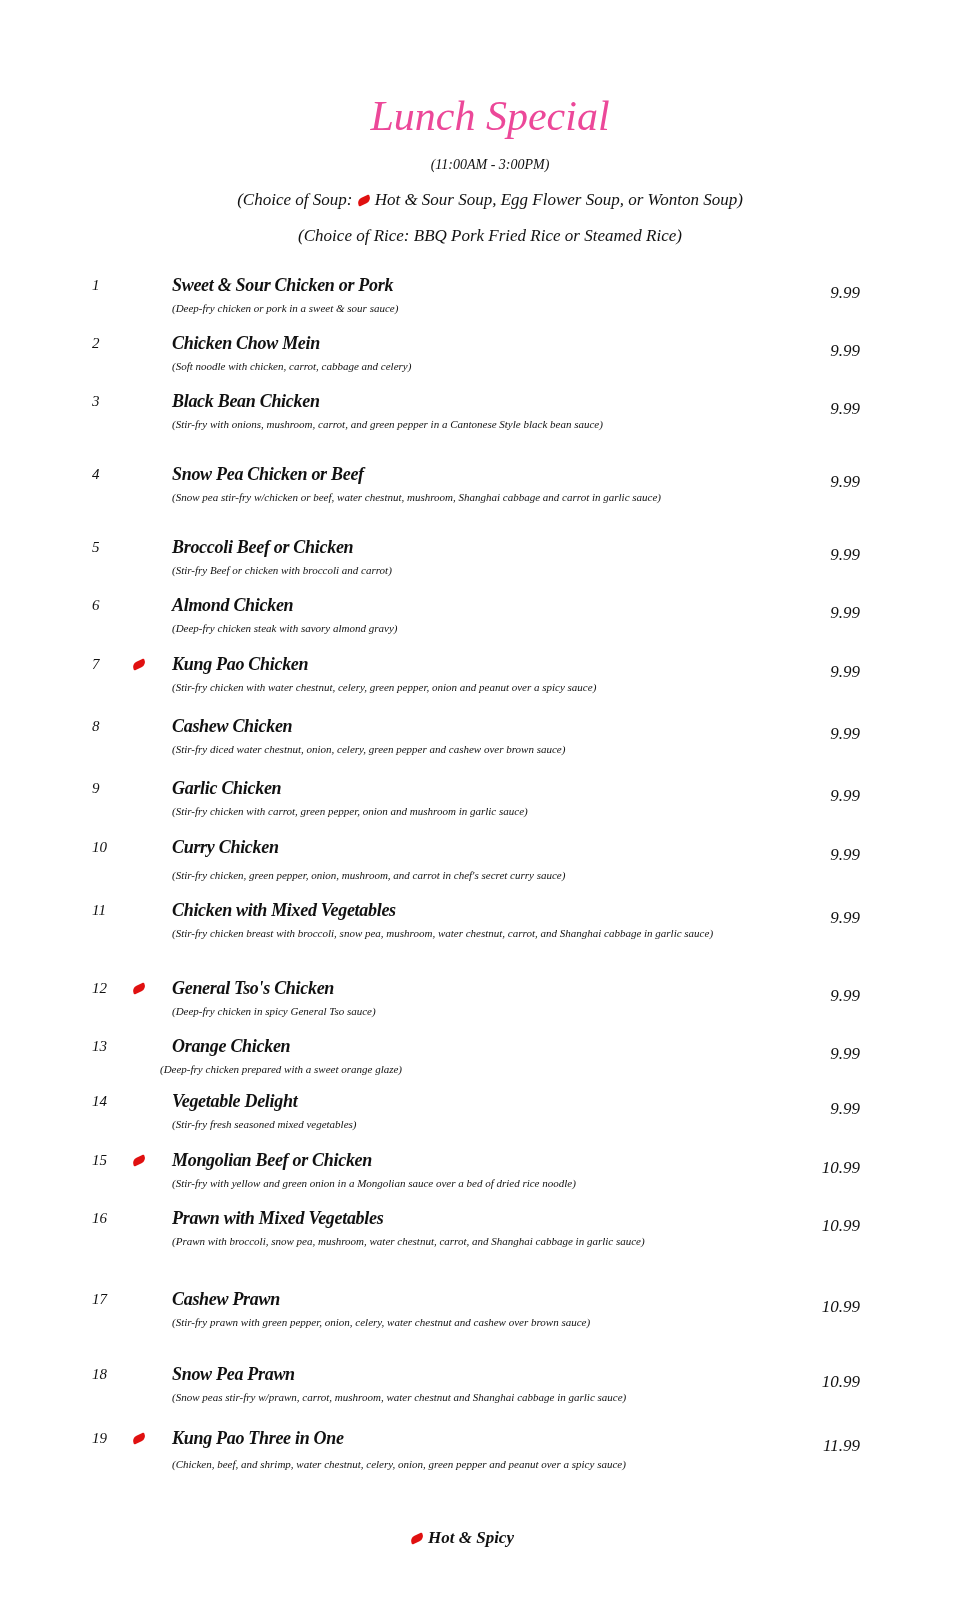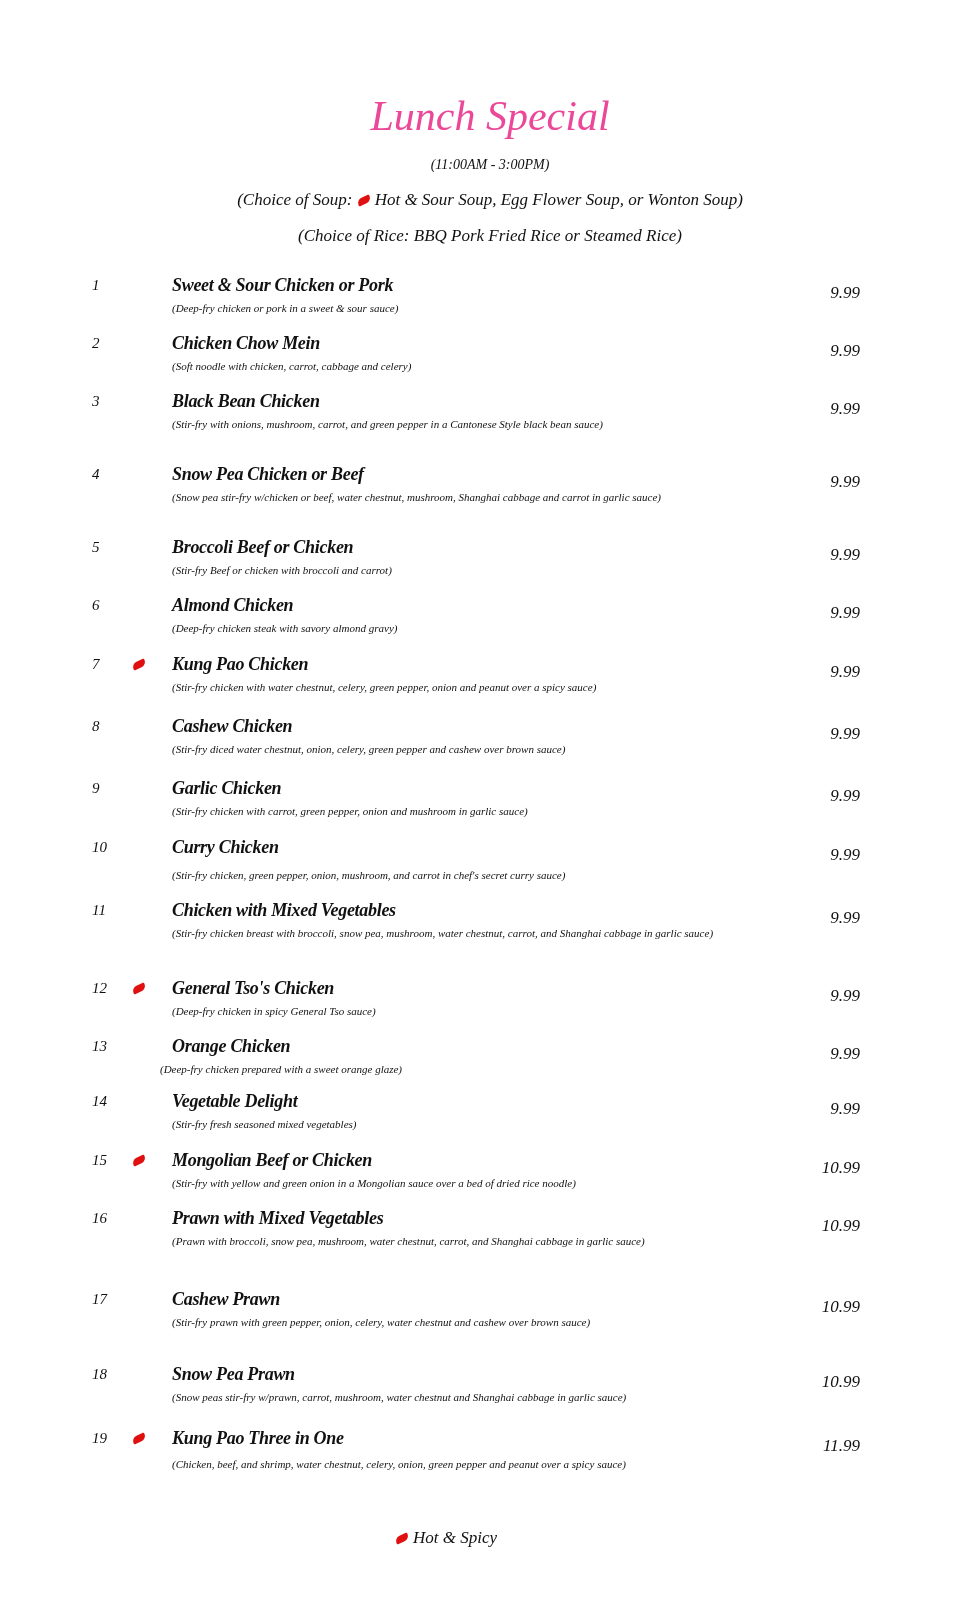--- a/index.html
+++ b/index.html
@@ -15,22 +15,22 @@
   .rice { top:226px; }
   .chili { display:inline-block; width:14px; height:7px; background:#e01010;
            border-radius:10px 2px 10px 2px; transform:rotate(-25deg); margin:0 4px 2px 0; vertical-align:middle; }
   .menu { position:absolute; top:270px; left:0; width:980px; }
   .item { position:absolute; left:0; width:980px; }
   .num { position:absolute; left:92px; top:2px; font-family:"Liberation Serif", serif; font-style:italic; font-size:15px; }
   .item .chili { position:absolute; left:132px; top:7px; margin:0; }
   .name { position:absolute; left:160px; top:0; font-family:"Liberation Serif", serif; font-style:italic; font-weight:bold; font-size:18px; letter-spacing:-0.3px;margin-left:12px; }
   .price { position:absolute; left:780px; width:80px; text-align:right; top:8px; font-family:"Liberation Serif", serif; font-style:italic; font-size:17px; }
   .desc { position:absolute; left:172px; top:23px; width:630px; font-family:"Liberation Serif", serif; font-style:italic; font-size:11px; line-height:20px; }
-  .footer { position:absolute; top:1528px; left:0; width:892px; text-align:center;
-            font-family:"Liberation Serif", serif; font-style:italic; font-size:17px; }
+  .footer { position:absolute; top:1528px; left:16px; width:892px; text-align:center;
+            font-family:"Liberation Serif", serif; font-style:italic; font-size:17px;font-weight:bold; }
 </style>
 </head>
 <body>
 
 <div class="title">Lunch Special</div>
 <div class="hours">(11:00AM - 3:00PM)</div>
 <div class="soup"><span>(Choice of Soup: </span><span class="chili"></span><span>Hot &amp; Sour Soup, Egg Flower Soup, or Wonton Soup)</span></div>
 <div class="rice">(Choice of Rice: BBQ Pork Fried Rice or Steamed Rice)</div>
 
 <div class="menu">

